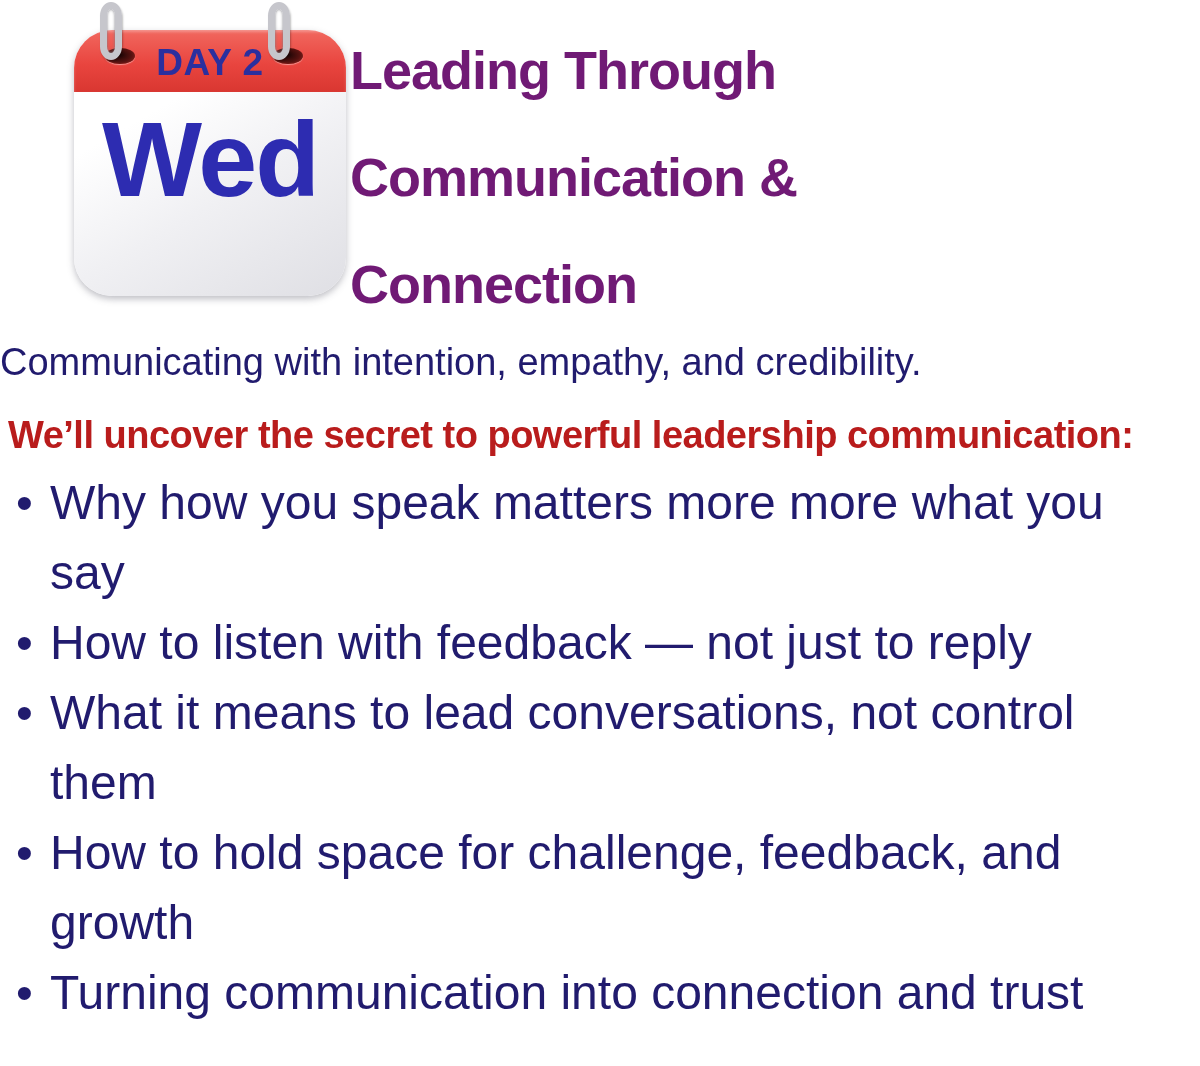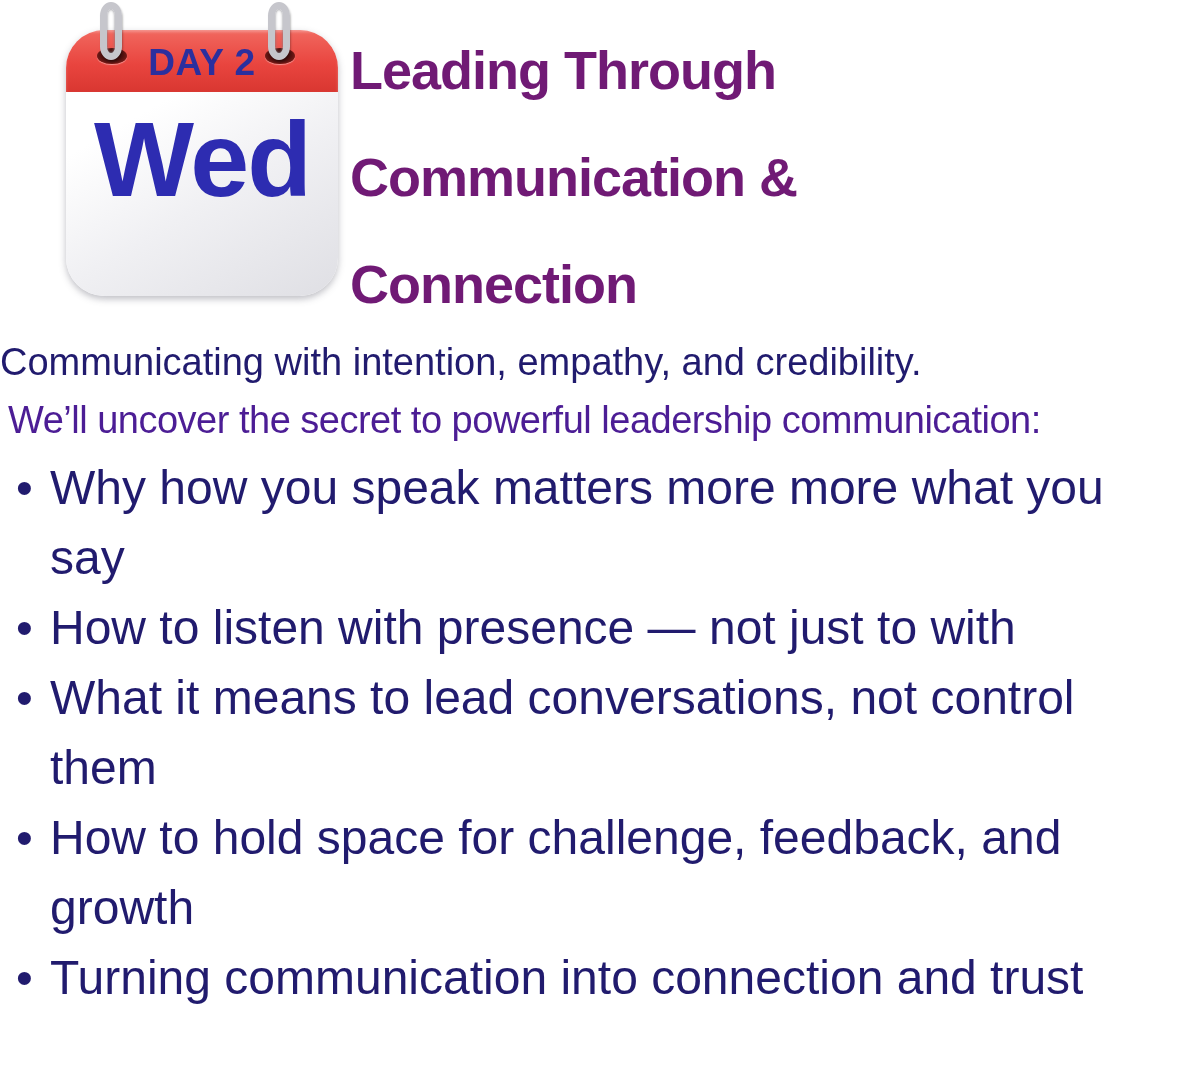--- a/index.html
+++ b/index.html
@@ -12,21 +12,21 @@
     font-family: "Liberation Sans", sans-serif;
     color: #211b6e;
   }
 
   
   .header { display: flex; align-items: flex-start; }
 
   
   .calendar { position: relative; flex: none; width: 272px; height: 302px; margin-left: 66px; }
   .cal-card {
-    position: absolute; left: 0; top: 30px;
+    position: absolute; left: 8px; top: 30px;
     width: 272px; height: 266px;
     border-radius: 38px;
     overflow: hidden;
     background: linear-gradient(150deg, #ffffff 30%, #f0f0f3 60%, #dfdfe4 100%);
     box-shadow: 0 3px 7px rgba(70,70,85,0.35);
   }
   .cal-band {
     position: relative;
     height: 62px;
     background: linear-gradient(180deg, #f1685f 0%, #e9453f 55%, #d93731 100%);
@@ -76,25 +76,25 @@
   .subtitle {
     margin-top: 2px;
     text-align: left;
     font-size: 38px;
     line-height: 1.2;
     color: #211b6e;
   }
 
   
   .intro {
-    margin: 12px 0 0 8px;
-    font-size: 38px; font-weight: normal;
+    margin: 27px 0 0 8px;
+    font-size: 38px; font-weight: bold;
     line-height: 1.2;
     letter-spacing: -0.5px;
-    color: #4c1d95;
+    color: #b91c1c;
   }
 
   
   .bullets {
     list-style: none;
     margin: 10px 0 0 0;
     padding: 0 0 0 16px;
     width: 1190px;
     box-sizing: border-box;
     font-size: 48px;
@@ -131,19 +131,19 @@
 
     <h1 class="title">Leading Through Communication &amp; Connection</h1>
   </div>
 
   <div class="subtitle">Communicating with intention, empathy, and credibility.</div>
 
   <div class="intro">We’ll uncover the secret to powerful leadership communication:</div>
 
   <ul class="bullets">
     <li>Why how you speak matters more more what you say</li>
-    <li>How to listen with presence — not just to with</li>
+    <li>How to listen with feedback — not just to reply</li>
     <li>What it means to lead conversations, not control them</li>
     <li>How to hold space for challenge, feedback, and growth</li>
     <li>Turning communication into connection and trust</li>
   </ul>
 
 </div>
 
 </body></html>

